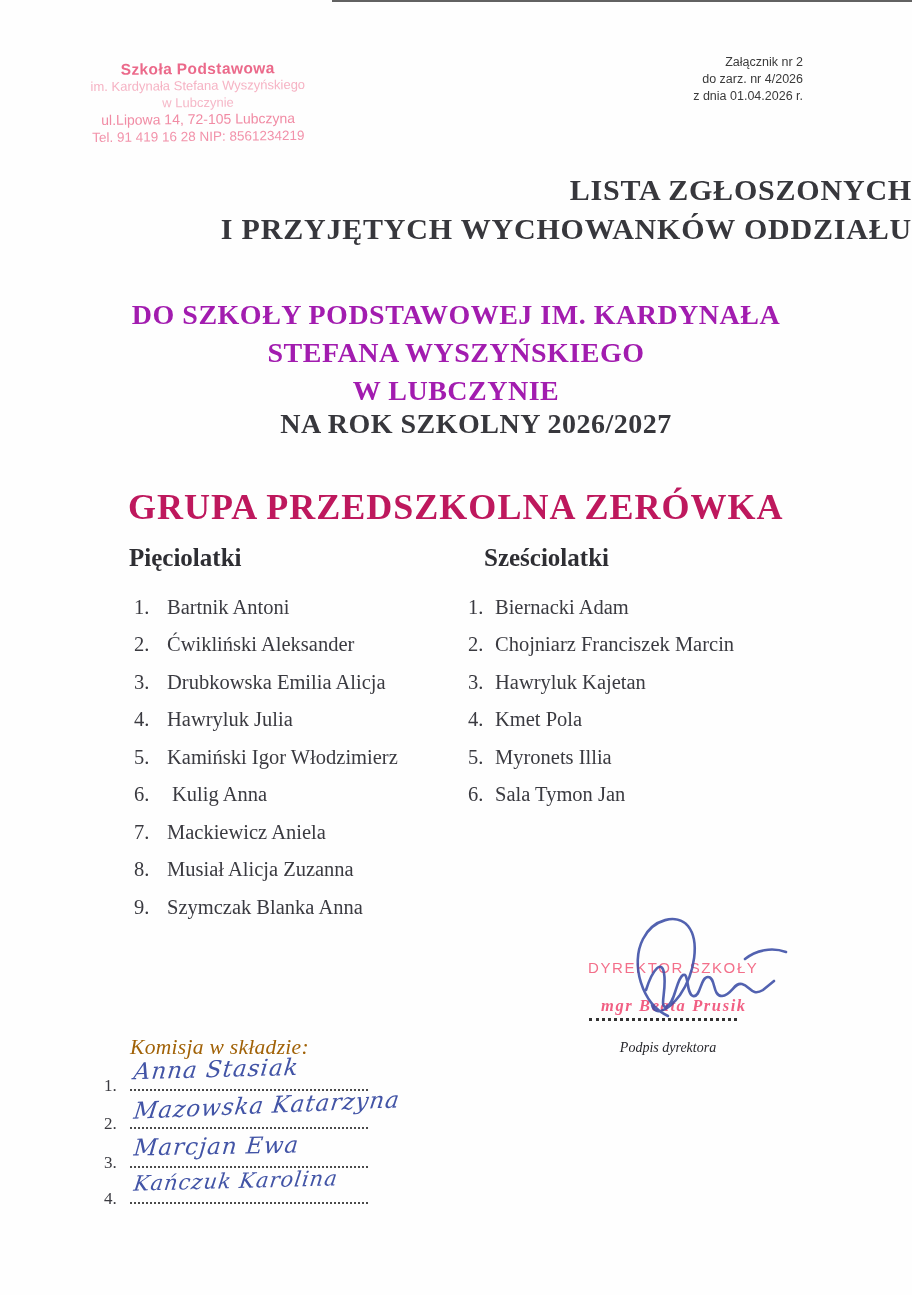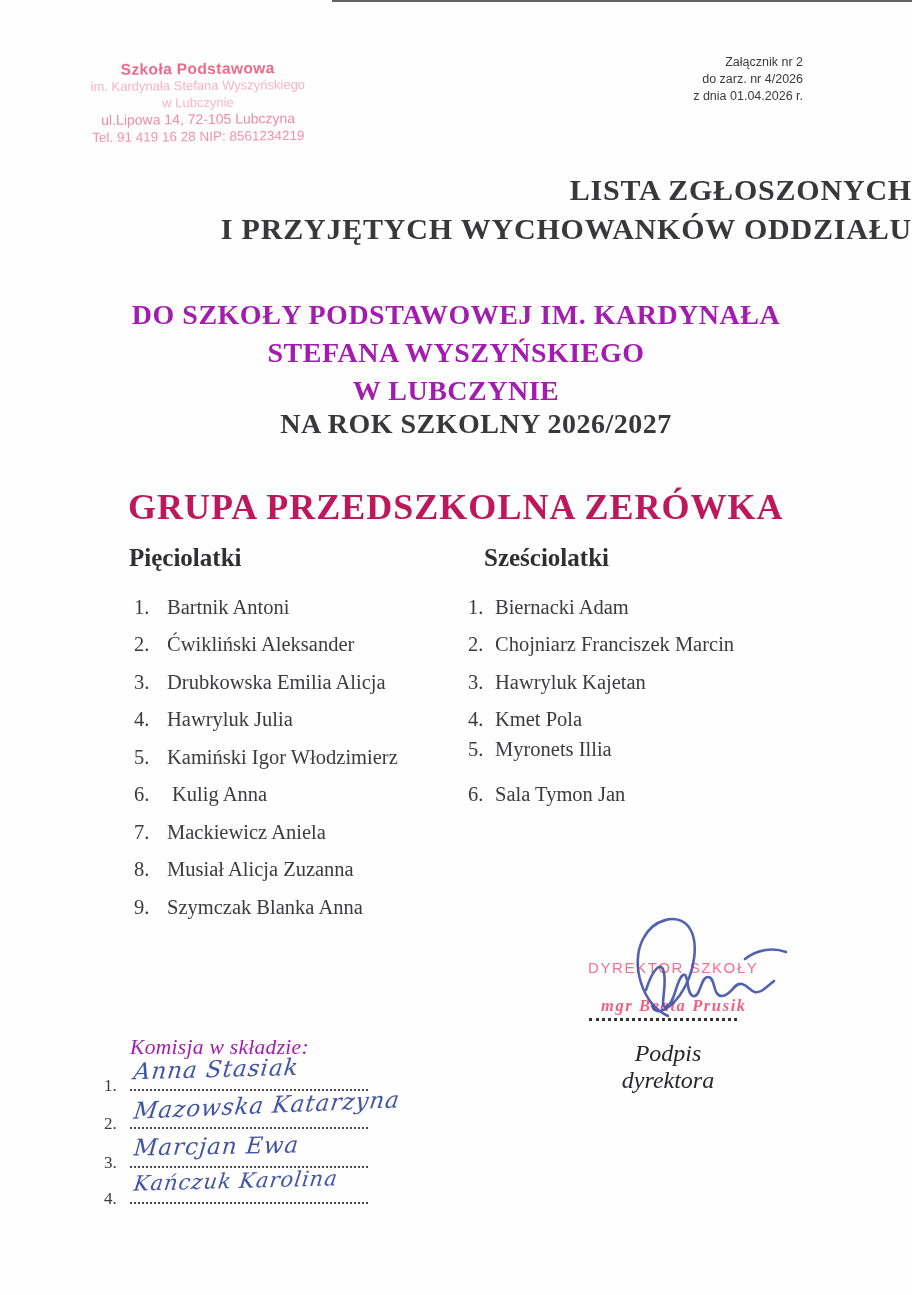--- a/index.html
+++ b/index.html
@@ -56,25 +56,25 @@
 
   
   .dir-stamp1{left:588px;top:950px;width:175px;
     font-family:"Liberation Sans", sans-serif;font-size:15px;letter-spacing:1.6px;
     color:rgba(240,70,105,.78);white-space:nowrap;margin-top:9px;}
   .dir-stamp2{left:601px;top:996px;width:160px;
     font-style:italic;font-weight:bold;font-size:16.5px;letter-spacing:1.6px;
     color:rgba(238,55,100,.8);white-space:nowrap;}
   .dir-dots{left:589px;top:1004px;width:148px;height:14px;border-bottom:3px dotted #333;}
   .podpis{left:586px;top:1040px;width:164px;text-align:center;
-    font-style:italic;font-size:24px;color:#26262b;}
+    font-style:italic;font-size:14px;color:#26262b;}
   .sig-svg{left:592px;top:910px;width:214px;height:112px;}
 
   
-  .komisja-heading{left:130px;top:1035px;font-style:italic;font-size:21.5px;color:#a21caf;letter-spacing:.3px;}
+  .komisja-heading{left:130px;top:1035px;font-style:italic;font-size:21.5px;color:#a16207;letter-spacing:.3px;}
   .kom-row{position:absolute;left:104px;white-space:nowrap;font-size:17px;color:#3a3a40;}
   .kom-row .num{display:inline-block;width:26px;vertical-align:bottom;}
   .kom-row .dots{display:inline-block;width:238px;height:19px;border-bottom:2.5px dotted #4a4a4a;}
   .kom-row .hand{position:absolute;left:30px;top:-14px;
     font-family:"DejaVu Serif", cursive;font-style:italic;
     color:#4254a6;font-size:23px;letter-spacing:1px;white-space:nowrap;}
   .kom-row.r1{top:1070px;} .kom-row.r1 .hand{transform:rotate(-1.5deg) skewX(-8deg);}
   .kom-row.r2{top:1108px;} .kom-row.r2 .hand{transform:rotate(-2.5deg) skewX(-10deg);top:-16px;}
   .kom-row.r3{top:1147px;} .kom-row.r3 .hand{transform:rotate(-1deg) skewX(-6deg);}
   .kom-row.r4{top:1183px;} .kom-row.r4 .hand{transform:rotate(-1.5deg) skewX(-9deg);font-size:21px;}
@@ -128,21 +128,21 @@
     <div class="row" style="top:225px"><span class="num">7.</span><span>Mackiewicz Aniela</span></div>
     <div class="row" style="top:262px"><span class="num">8.</span><span>Musiał Alicja Zuzanna</span></div>
     <div class="row" style="top:300px"><span class="num">9.</span><span>Szymczak Blanka Anna</span></div>
   </div>
 
   <div class="abs roster roster-right">
     <div class="row" style="top:0"><span class="num">1.</span><span>Biernacki Adam</span></div>
     <div class="row" style="top:37px"><span class="num">2.</span><span>Chojniarz Franciszek Marcin</span></div>
     <div class="row" style="top:75px"><span class="num">3.</span><span>Hawryluk Kajetan</span></div>
     <div class="row" style="top:112px"><span class="num">4.</span><span>Kmet Pola</span></div>
-    <div class="row" style="top:142px"><span class="num">5.</span><span>Myronets Illia</span></div>
+    <div class="row" style="top:150px"><span class="num">5.</span><span>Myronets Illia</span></div>
     <div class="row" style="top:187px"><span class="num">6.</span><span>Sala Tymon Jan</span></div>
   </div>
 
   <div class="abs dir-stamp1">DYREKTOR SZKOŁY</div>
   <div class="abs dir-stamp2">mgr Beata Prusik</div>
   <div class="abs dir-dots"></div>
   <svg class="abs sig-svg" viewBox="0 0 214 112">
     <g fill="none" stroke="#3b4da6" stroke-width="2.6" stroke-linecap="round" opacity="0.88">
       <path d="M 76 106 C 50 94, 38 54, 51 29 C 61 9, 85 3, 96 16 C 108 31, 103 63, 88 85 C 77 100, 63 107, 60 95"></path>
       <path d="M 54 80 C 61 58, 70 50, 72 63 C 75 80, 67 97, 74 97 C 83 95, 84 69, 91 65 C 97 62, 94 84, 101 86 C 109 88, 108 67, 116 67 C 124 67, 120 86, 130 86 C 140 85, 142 72, 150 74 C 158 76, 160 87, 171 80 L 182 71"></path>

